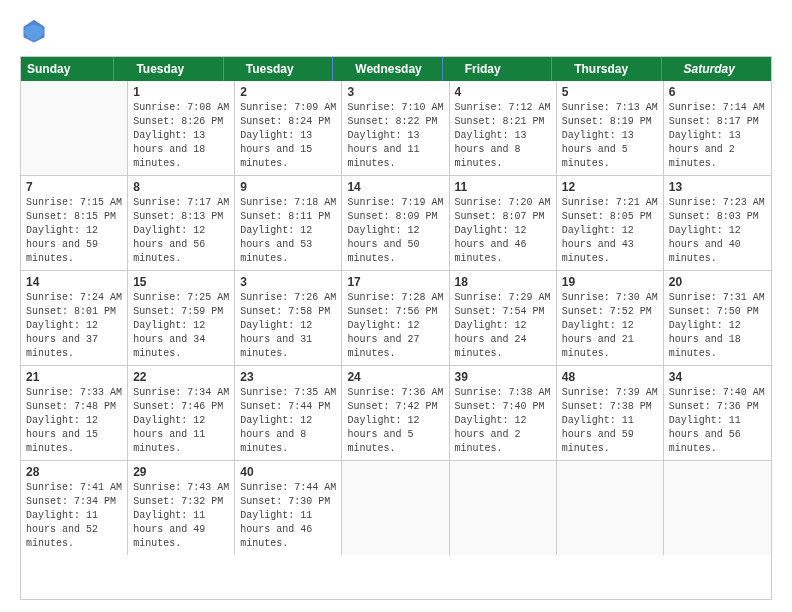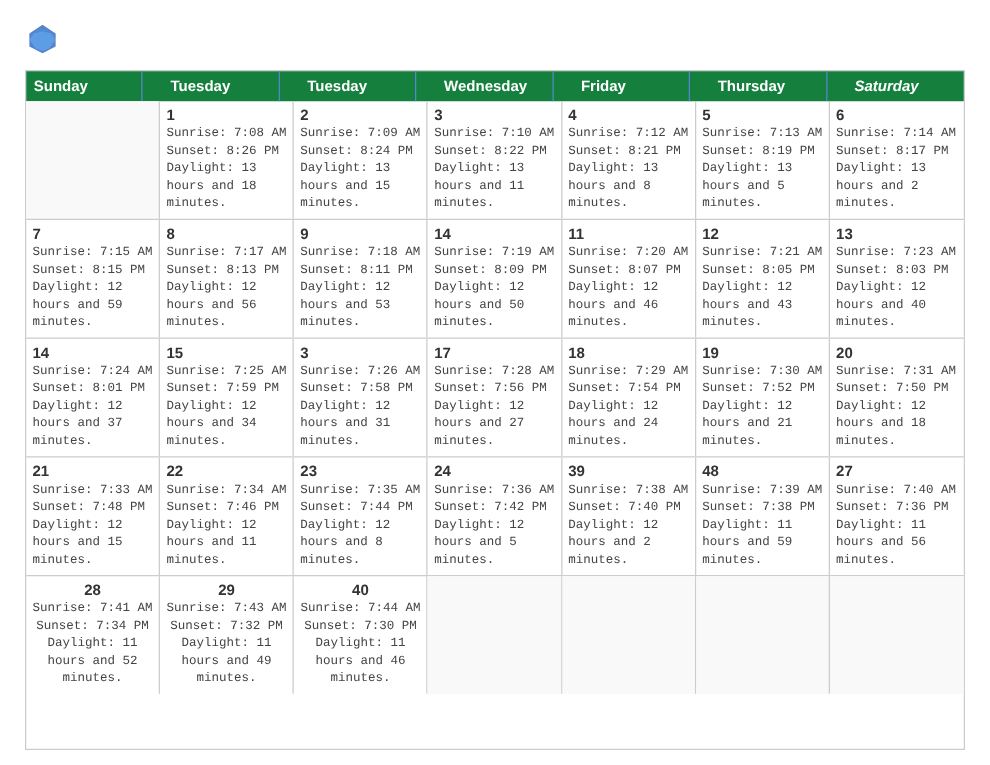--- a/index.html
+++ b/index.html
@@ -101,21 +101,20 @@
       margin-bottom: 2px;
     }
     .day-info {
       font-size: 10px;
       color: #444;
       line-height: 1.4;
       font-family: Liberation Mono, monospace;
     }
     .last-week {
       min-height: 72px;
-      text-align: center;
     }
   </style>
 </head>
 <body>
 
 <div class="page">
   <div class="header">
     <div class="logo">
       <svg class="logo-icon" viewBox="0 0 32 32">
         <polygon points="16,2 28,10 28,22 16,28 4,22 4,10" fill="#3a6bbf" opacity="0.85"></polygon>
@@ -250,21 +249,21 @@
           </div>
           <div class="cal-cell">
             <div class="day-num">39</div>
             <div class="day-info">Sunrise: 7:38 AM<br>Sunset: 7:40 PM<br>Daylight: 12 hours and 2 minutes.</div>
           </div>
           <div class="cal-cell">
             <div class="day-num">48</div>
             <div class="day-info">Sunrise: 7:39 AM<br>Sunset: 7:38 PM<br>Daylight: 11 hours and 59 minutes.</div>
           </div>
           <div class="cal-cell">
-            <div class="day-num">27</div>
+            <div class="day-num">34</div>
             <div class="day-info">Sunrise: 7:40 AM<br>Sunset: 7:36 PM<br>Daylight: 11 hours and 56 minutes.</div>
           </div>
         </div>
         <div class="cal-week last-week">
           <div class="cal-cell">
             <div class="day-num">28</div>
             <div class="day-info">Sunrise: 7:41 AM<br>Sunset: 7:34 PM<br>Daylight: 11 hours and 52 minutes.</div>
           </div>
           <div class="cal-cell">
             <div class="day-num">29</div>

